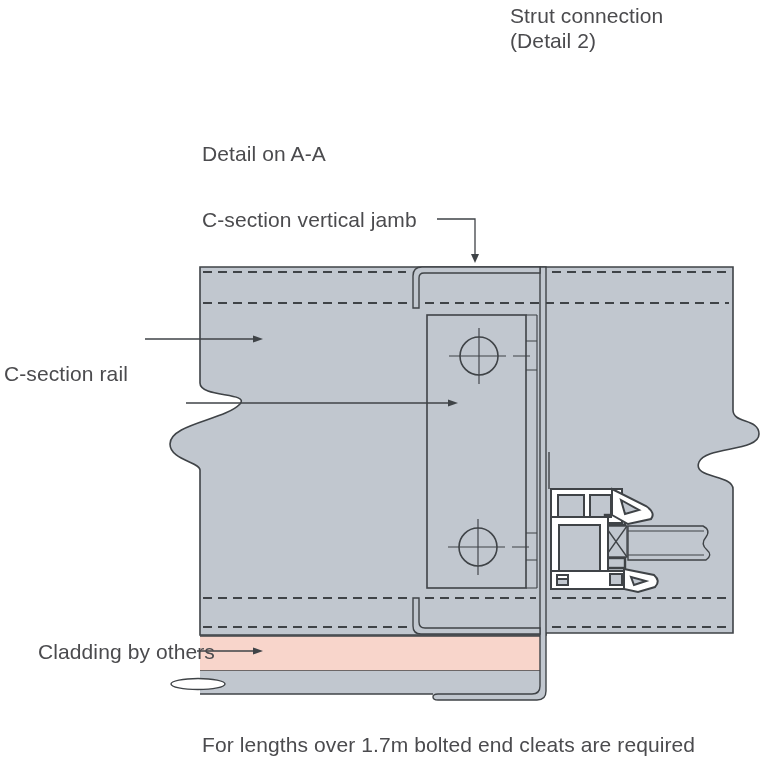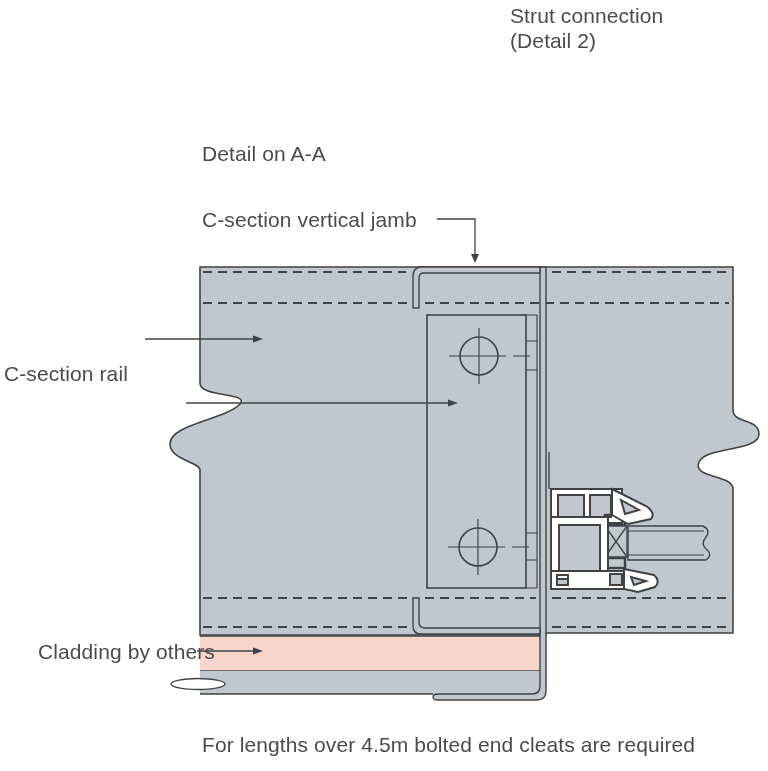--- a/index.html
+++ b/index.html
@@ -111,15 +111,15 @@
       <polygon class="arrowhead" points="263,651 253,647.5 253,654.5"></polygon>
     </g>
   </svg>
 
   <div class="label" style="left:510px;top:3px;width:230px;">Strut connection
 (Detail 2)</div>
   <div class="label" style="left:202px;top:141px;">Detail on A-A</div>
   <div class="label" style="left:202px;top:207px;text-align:right;">C-section vertical jamb</div>
   <div class="label" style="left:4px;top:320px;margin-top:41px;">C-section rail</div>
   <div class="label" style="left:2px;top:639px;margin-left:36px;">Cladding by others</div>
-  <div class="label" style="left:202px;top:732px;width:560px;">For lengths over 4.5m bolted end cleats are required</div>
+  <div class="label" style="left:202px;top:732px;width:560px;">For lengths over 1.7m bolted end cleats are required</div>
 
 </div>
 
 </body></html>

